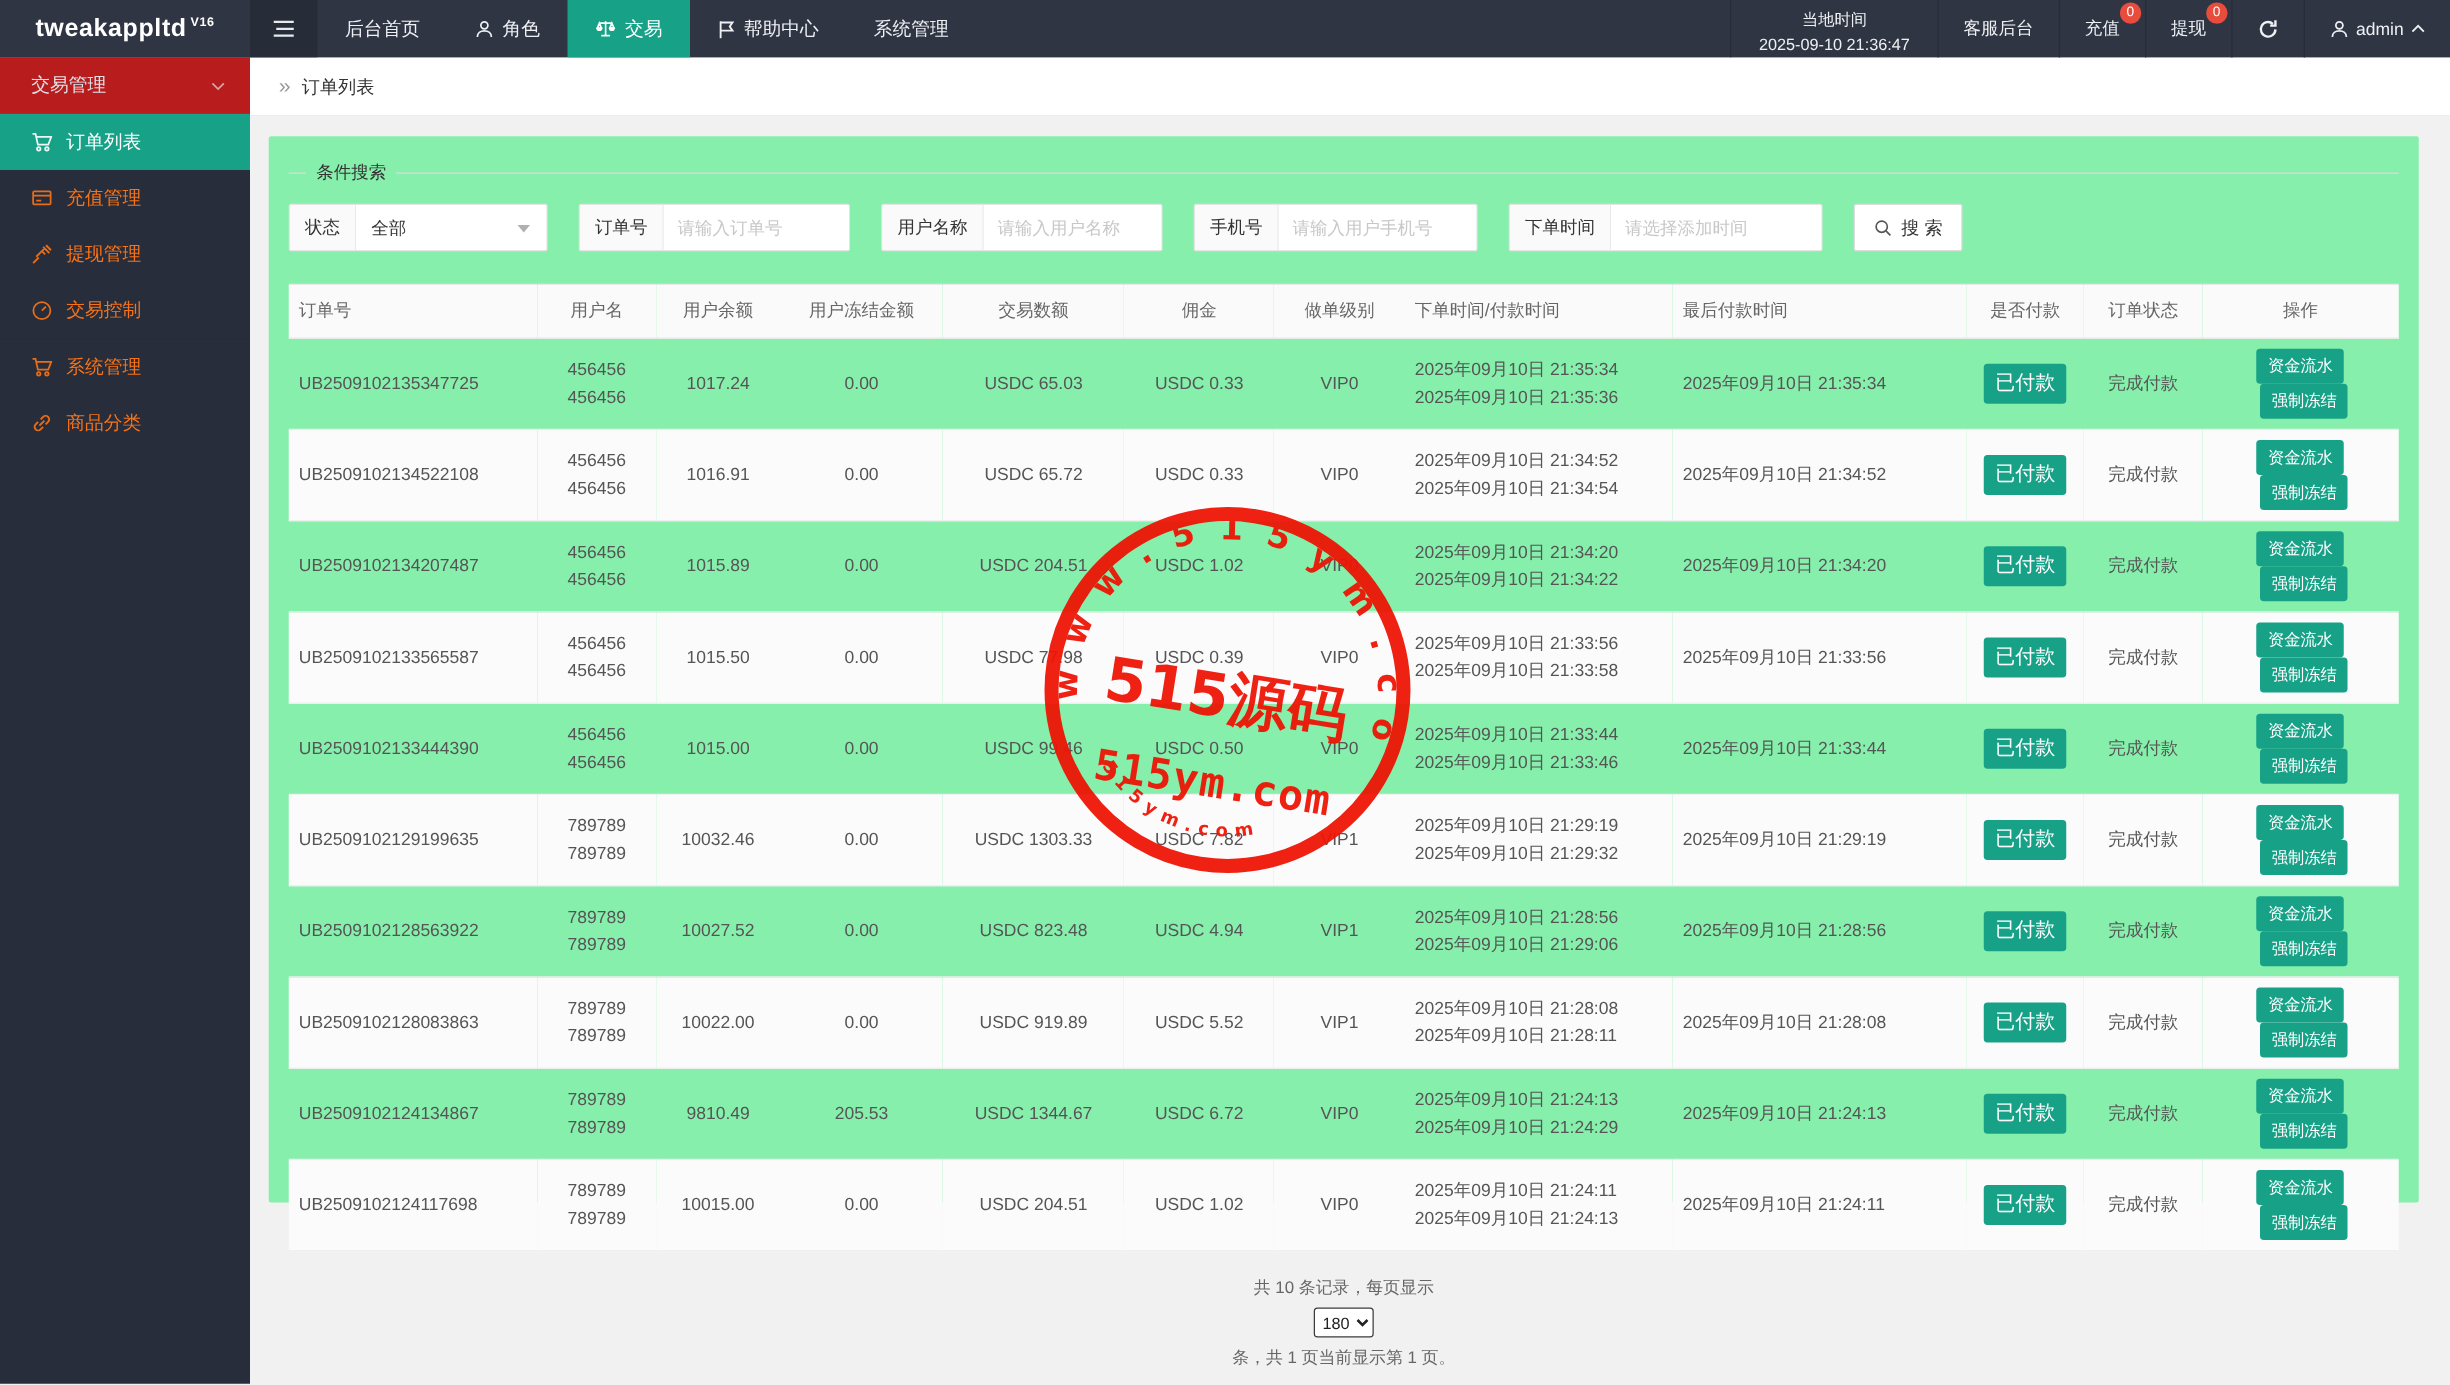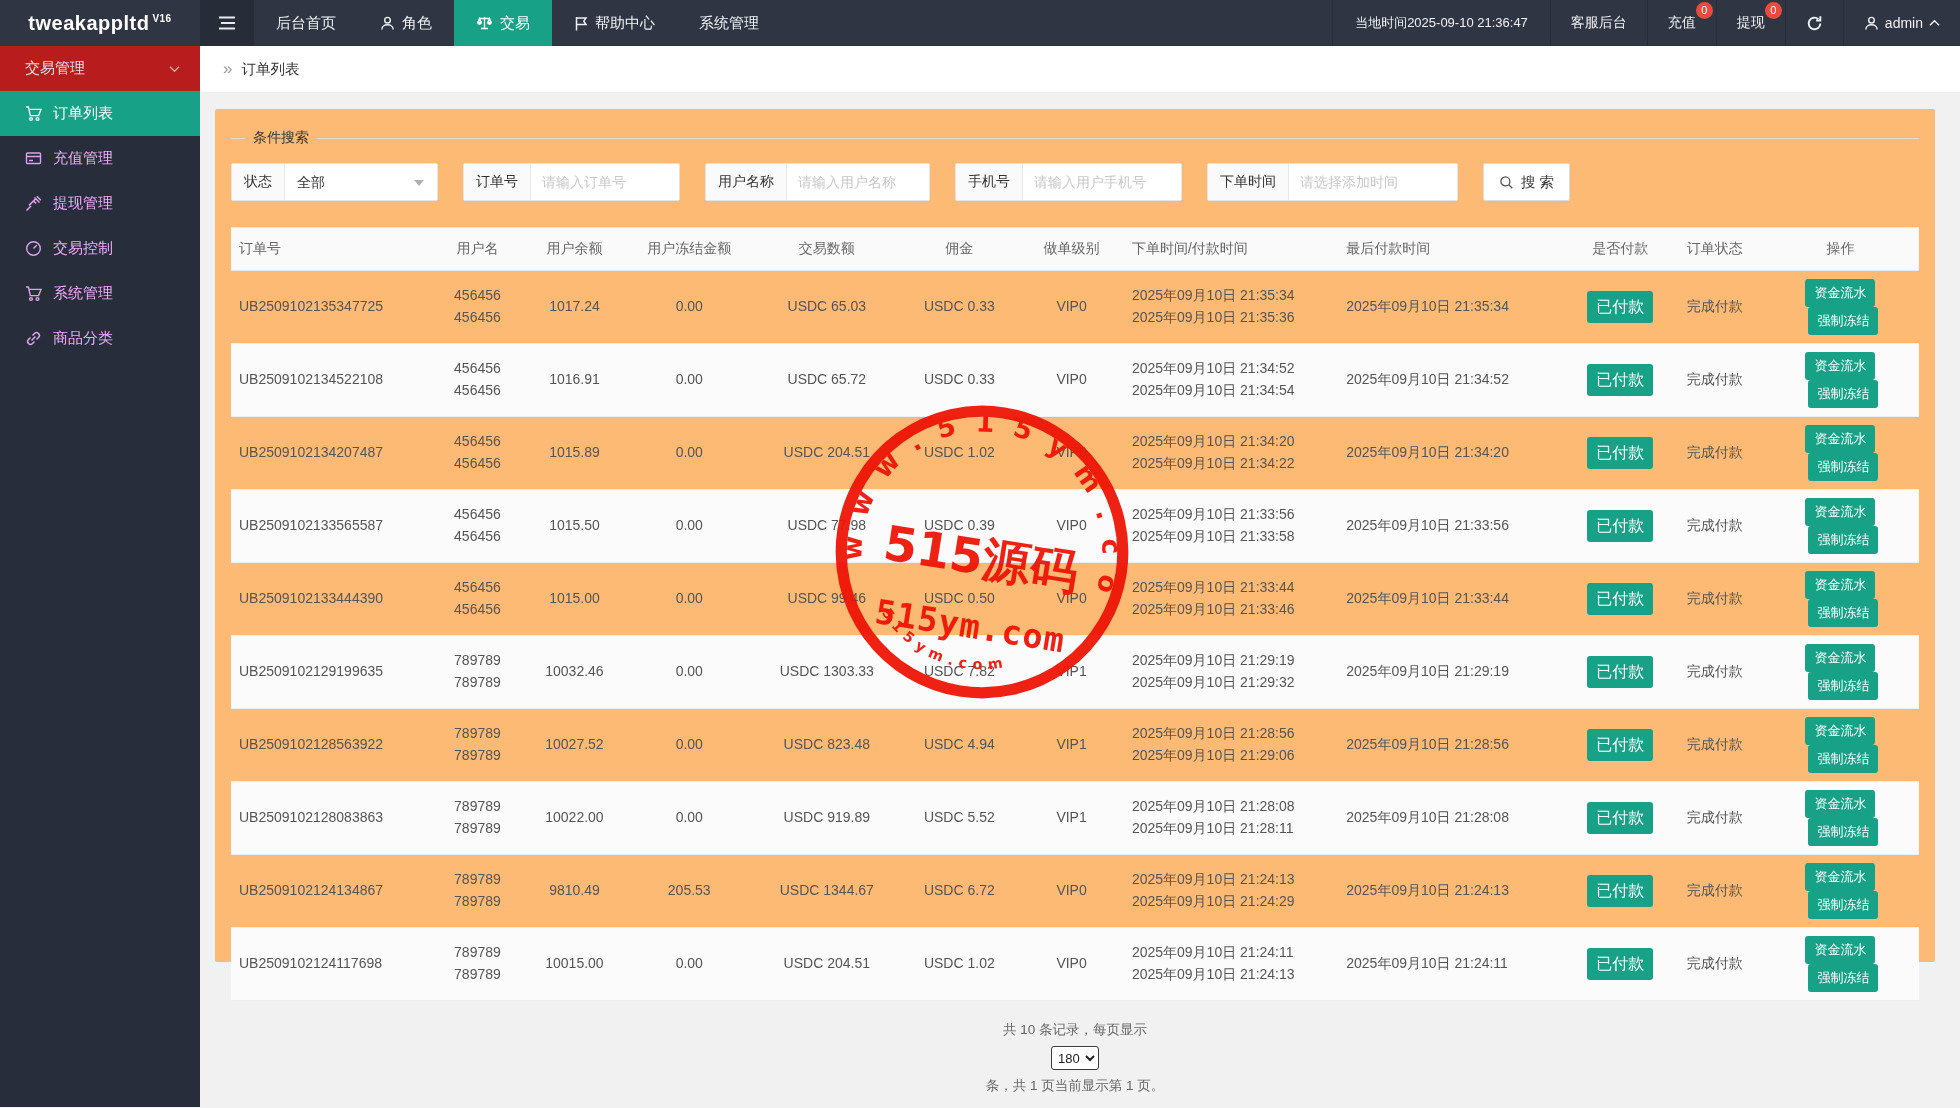--- a/index.html
+++ b/index.html
@@ -14,41 +14,41 @@
 
   
   .navbar { height:46px; background:#2f3542; display:flex; align-items:stretch; }
   .logo { width:200px; display:flex; align-items:center; justify-content:center; color:#fff; font-size:20px; font-weight:bold; letter-spacing:.5px; cursor:pointer; }
   .logo sup { font-size:10px; font-weight:bold; margin-left:3px; margin-top:-10px; }
   .nav-toggle { width:54px; background:#272d38; display:flex; align-items:center; justify-content:center; color:#e8eaee; cursor:pointer; }
   .nav-items { display:flex; align-items:stretch; }
   .nav-item { display:flex; align-items:center; gap:7px; padding:0 22px; color:#eef0f4; font-size:15px; cursor:pointer; text-decoration:none; }
   .nav-item.active { background:#17a288; color:#fff; }
   .nav-right { margin-left:auto; display:flex; align-items:stretch; }
-  .local-time { display:flex; flex-direction:row; justify-content:flex-end; align-items:center; padding:0 22px; color:#eef0f4; font-size:13px; line-height:1.55; border-left:1px solid #272d38; }
+  .local-time { display:flex; flex-direction:column; justify-content:flex-end; align-items:center; padding:0 22px; color:#eef0f4; font-size:13px; line-height:1.55; border-left:1px solid #272d38; }
   .nav-link { display:flex; align-items:center; padding:0 20px; color:#eef0f4; font-size:14px; cursor:pointer; position:relative; border-left:1px solid #272d38; text-decoration:none; }
   .num-badge { position:absolute; top:2px; right:3px; min-width:17px; height:17px; border-radius:9px; background:#e74c3c; color:#fff; font-size:11px; line-height:17px; text-align:center; padding:0 3px; }
   .user-link { gap:6px; }
 
   
   .shell { display:flex; height:1061px; }
   .sidebar { width:200px; background:#272d3a; flex-shrink:0; }
   .side-group { height:45px; display:flex; align-items:center; background:#b91c1c; color:#dde1e8; font-size:15px; padding:0 20px 0 25px; cursor:pointer; }
   .side-group .gchev { margin-left:auto; opacity:.7; }
-  .side-item { height:45px; display:flex; align-items:center; gap:11px; color:#f0abfc; font-size:15px; padding:0 20px 0 25px; cursor:pointer; background:#272d3a; }
+  .side-item { height:45px; display:flex; align-items:center; gap:11px; color:#f97316; font-size:15px; padding:0 20px 0 25px; cursor:pointer; background:#272d3a; }
   .side-item.active { background:#17a288; color:#fff; }
   .side-item .sicon { width:17px; height:17px; opacity:.92; }
 
   
   .main { flex:1; display:flex; flex-direction:column; overflow:hidden; }
   .crumb-bar { height:47px; background:#fff; border-bottom:1px solid #ececec; display:flex; align-items:center; padding-left:23px; flex-shrink:0; }
   .crumb-caret { color:#9a9a9a; font-size:17px; margin-right:9px; }
   .crumb-text { color:#333; font-size:14.5px; }
 
-  .card { background:#fdba74; margin:16px 25px 0 15px; height:853px; border-radius:2px; }
+  .card { background:#86efac; margin:16px 25px 0 15px; height:853px; border-radius:2px; }
 
   fieldset.cond { border:none; border-top:1px solid #dcdcdc; margin:20px 16px 0; }
   fieldset.cond legend { font-size:14px; color:#333; padding:0 8px; margin-left:14px; }
 
   .filters { display:flex; align-items:center; gap:25px; margin:16px 16px 26px; }
   .igroup { display:flex; height:38px; border:1px solid #e4e4e4; border-radius:2px; background:#fff; align-items:stretch; }
   .ilabel { display:flex; align-items:center; padding:0 12px; background:#fafafa; border-right:1px solid #e9e9e9; font-size:14px; color:#333; white-space:nowrap; }
   .igroup input { border:none; outline:none; padding:0 11px; font-size:14px; color:#333; font-family:inherit; background:#fff; }
   .igroup input::placeholder { color:#c8c8c8; }
   .selwrap { position:relative; display:flex; }

